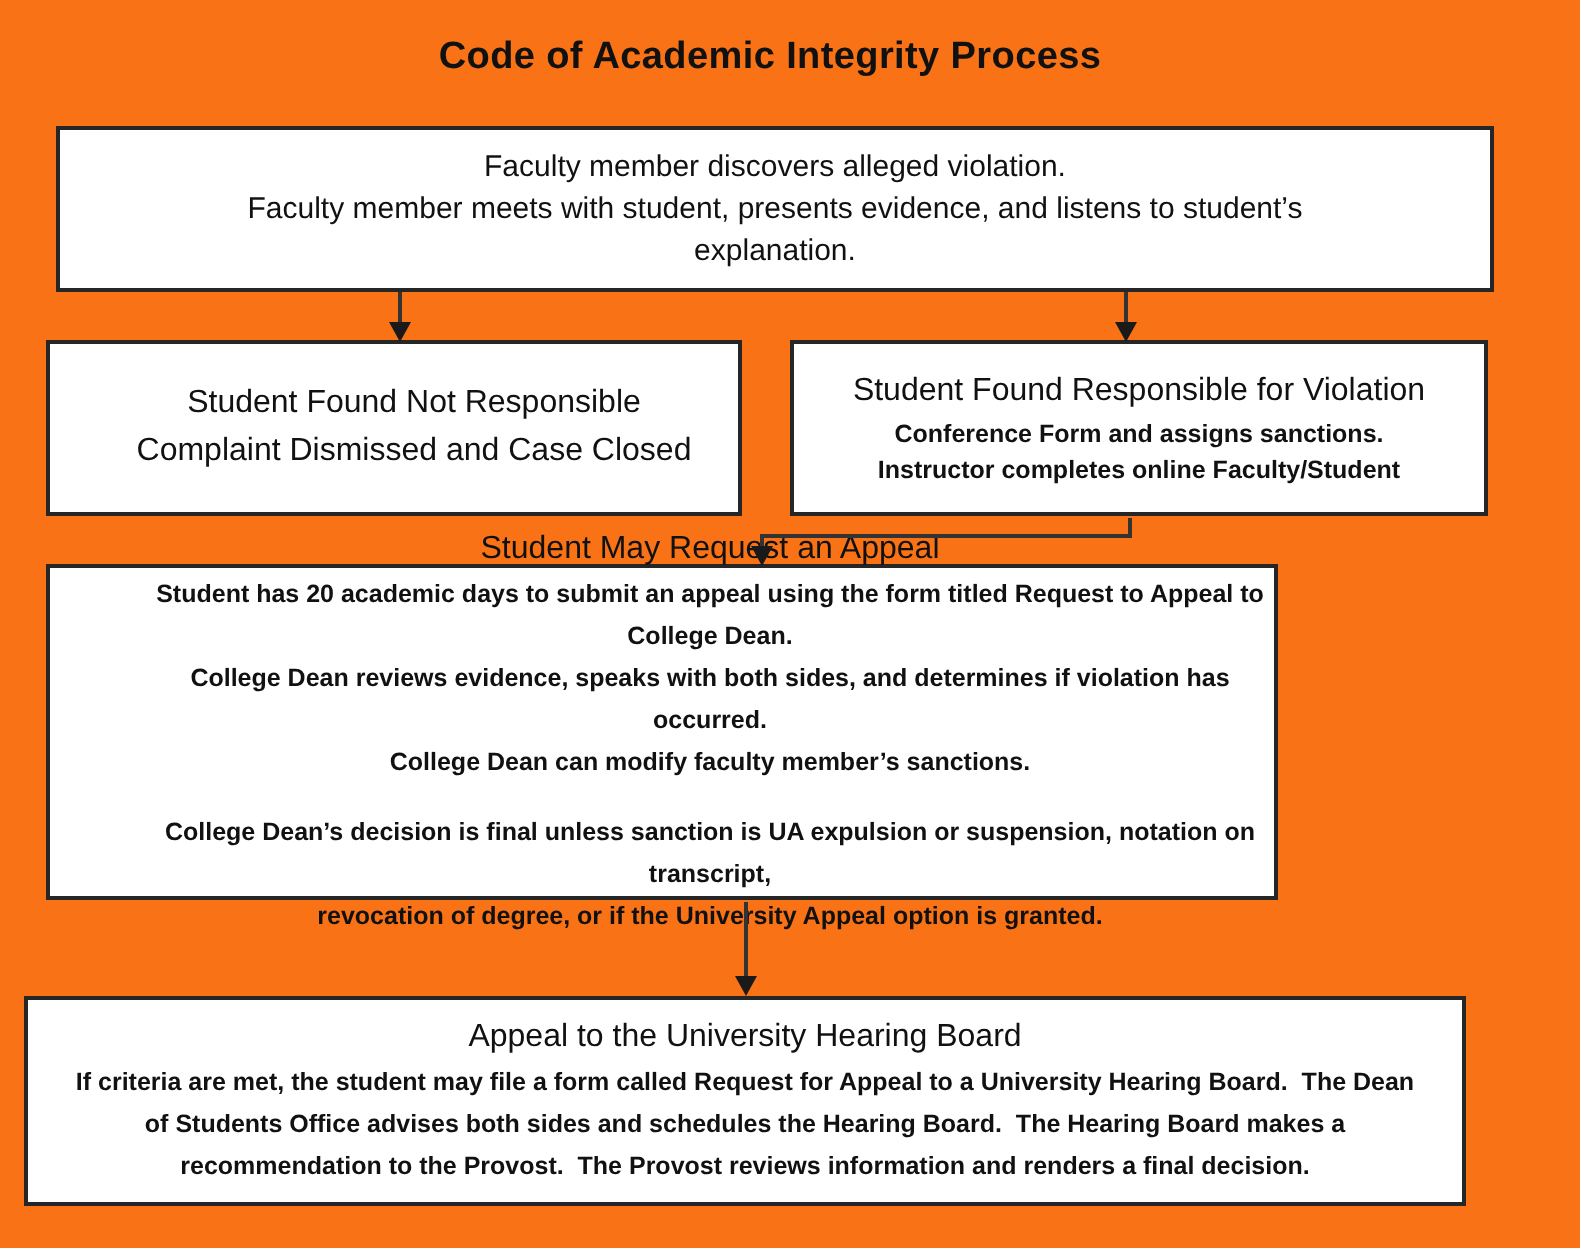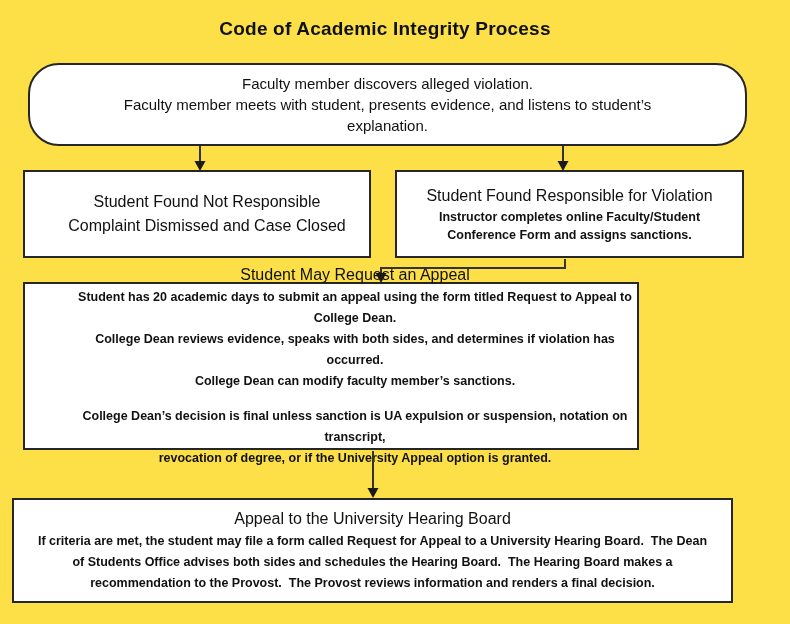--- a/index.html
+++ b/index.html
@@ -1,20 +1,20 @@
 <!DOCTYPE html>
 <html><head>
 <meta charset="utf-8">
 <style>
   html, body { margin: 0; padding: 0; background: #ffffff; }
   .canvas {
     position: relative;
     width: 790px;
     height: 624px;
-    background: #fde047;
+    background: #f97316;
     font-family: "Liberation Sans", sans-serif;
     color: #111111;
     overflow: hidden;
   }
   .page-title {
     position: absolute;
     left: 0; top: 18px; width: 770px;
     text-align: center;
     font-size: 19px;
     font-weight: bold;
@@ -23,21 +23,21 @@
   .box {
     position: absolute;
     box-sizing: border-box;
     border: 2px solid #262626;
     background: #ffffff;
     display: flex;
     flex-direction: column;
     justify-content: center;
     text-align: center;
   }
-  .box-discovery   { left: 28px;  top: 63px;  width: 719px; height: 83px; border-radius: 31px;  }
+  .box-discovery   { left: 28px;  top: 63px;  width: 719px; height: 83px;  }
   .box-notresp     { left: 23px;  top: 170px; width: 348px; height: 88px;  }
   .box-resp        { left: 395px; top: 170px; width: 349px; height: 88px;  }
   .box-appeal      { left: 23px;  top: 282px; width: 616px; height: 168px; padding-left: 48px; }
   .box-hearing     { left: 12px;  top: 498px; width: 721px; height: 105px; }
 
   .plain-line  { font-size: 15px; line-height: 21px; white-space: pre-wrap; }
   .big-line    { font-size: 16px; line-height: 24px; white-space: pre-wrap; padding-left: 20px; }
   .node-heading{ font-size: 16px; line-height: 24px; font-weight: normal; margin: 0; white-space: pre-wrap; text-align: center; }
   .body-line   { font-size: 12.5px; font-weight: bold; white-space: pre-wrap; }
   .lh-tight .body-line { line-height: 18px; }
@@ -69,22 +69,22 @@
     <div class="plain-line">explanation.</div>
   </div>
 
   <div class="box box-notresp">
     <div class="big-line">Student Found Not Responsible</div>
     <div class="big-line">Complaint Dismissed and Case Closed</div>
   </div>
 
   <div class="box box-resp lh-tight">
     <div class="node-heading">Student Found Responsible for Violation</div>
+    <div class="body-line">Conference Form and assigns sanctions.</div>
     <div class="body-line">Instructor completes online Faculty/Student</div>
-    <div class="body-line">Conference Form and assigns sanctions.</div>
   </div>
 
   <div class="box box-appeal lh-loose">
     <div class="node-heading">Student May Request an Appeal</div>
     <div class="body-line">Student has 20 academic days to submit an appeal using the form titled Request to Appeal to College Dean.</div>
     <div class="body-line">College Dean reviews evidence, speaks with both sides, and determines if violation has occurred.</div>
     <div class="body-line">College Dean can modify faculty member’s sanctions.</div>
     <div class="note-block">
       <div class="body-line">College Dean’s decision is final unless sanction is UA expulsion or suspension, notation on transcript,</div>
       <div class="body-line">revocation of degree, or if the University Appeal option is granted.</div>

